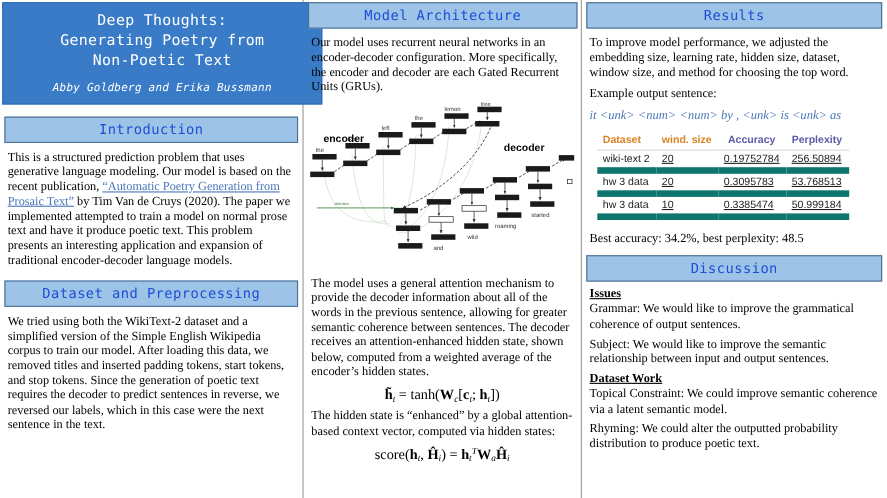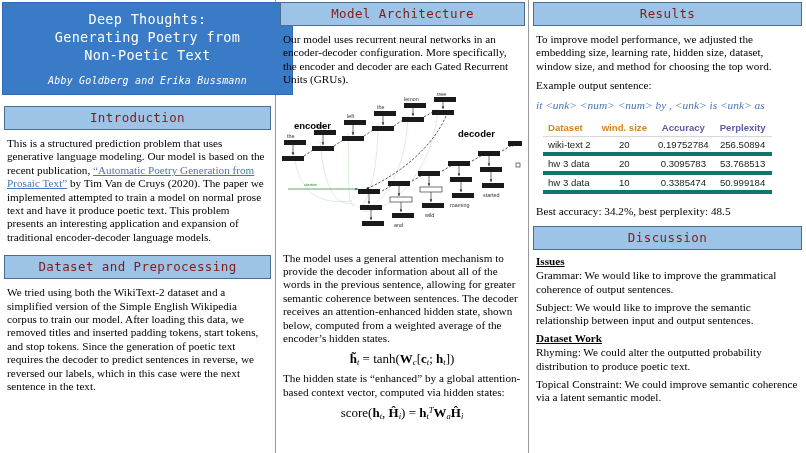--- a/index.html
+++ b/index.html
@@ -59,21 +59,21 @@
     letter-spacing: 0.2px;
   }
 
   
   .sec-head {
     background: #9dc3e6;
     border: 1.4px solid #4a6d91;
     text-align: center;
     font-family: "DejaVu Sans Mono", "Liberation Mono", monospace;
     font-size: 12.5px;
-    color: #7f1d1d;
+    color: #1d4ed8;
     padding: 3px 0 4px 0;
     letter-spacing: 0.4px;
   }
   .sec-head.left  { margin: 11px 4px 0 4px; }
   .sec-head.mid   { margin: 2px 3px 0 4px; }
   .sec-head.right { margin: 2px 4px 0 4px; }
   .sec-head.disc  { margin: 9px 4px 0 4px; }
 
   
   .body-text {
@@ -118,25 +118,25 @@
   .res-table th {
     font-weight: bold;
     padding: 2px 6px 3px 5px;
     border-bottom: 1px solid #d8d8d8;
     text-align: left;
     white-space: nowrap;
   }
   .res-table th.num { text-align: center; }
   .res-table td {
     padding: 2px 6px 2px 5px;
-    border-bottom: 4px solid #0f766e;
+    border-bottom: 6px solid #0f766e;
     color: #222222;
     white-space: nowrap;
   }
-  .res-table td.num { text-align: center; }
+  .res-table td.num { text-align: left; text-decoration: underline; }
   .th-orange { color: #d98323; }
   .th-blue   { color: #5b5ba8; }
   .cell-green { color: #4d9a52; }
 
   .best-line {
     font-size: 11.2px;
     padding: 0 7px;
     margin-top: 11px;
   }
 
@@ -389,21 +389,21 @@
       <div class="disc-head">Issues</div>
       <div class="disc-item">
         <b>Grammar</b><span>: </span><span>We would like to improve the grammatical coherence of output sentences.</span>
       </div>
       <div class="disc-item">
         <b>Subject</b><span>: </span><span>We would like to improve the semantic relationship between input and output sentences.</span>
       </div>
 
       <div class="disc-head">Dataset Work</div>
       <div class="disc-item">
+        <b>Topical Constraint</b><span>: </span><span>We could improve semantic coherence via a latent semantic model.</span>
+      </div>
+      <div class="disc-item">
         <b>Rhyming</b><span>: </span><span>We could alter the outputted probability distribution to produce poetic text.</span>
       </div>
-      <div class="disc-item">
-        <b>Topical Constraint</b><span>: </span><span>We could improve semantic coherence via a latent semantic model.</span>
-      </div>
     </div>
   </div>
 
 </div>
 
 </body></html>

